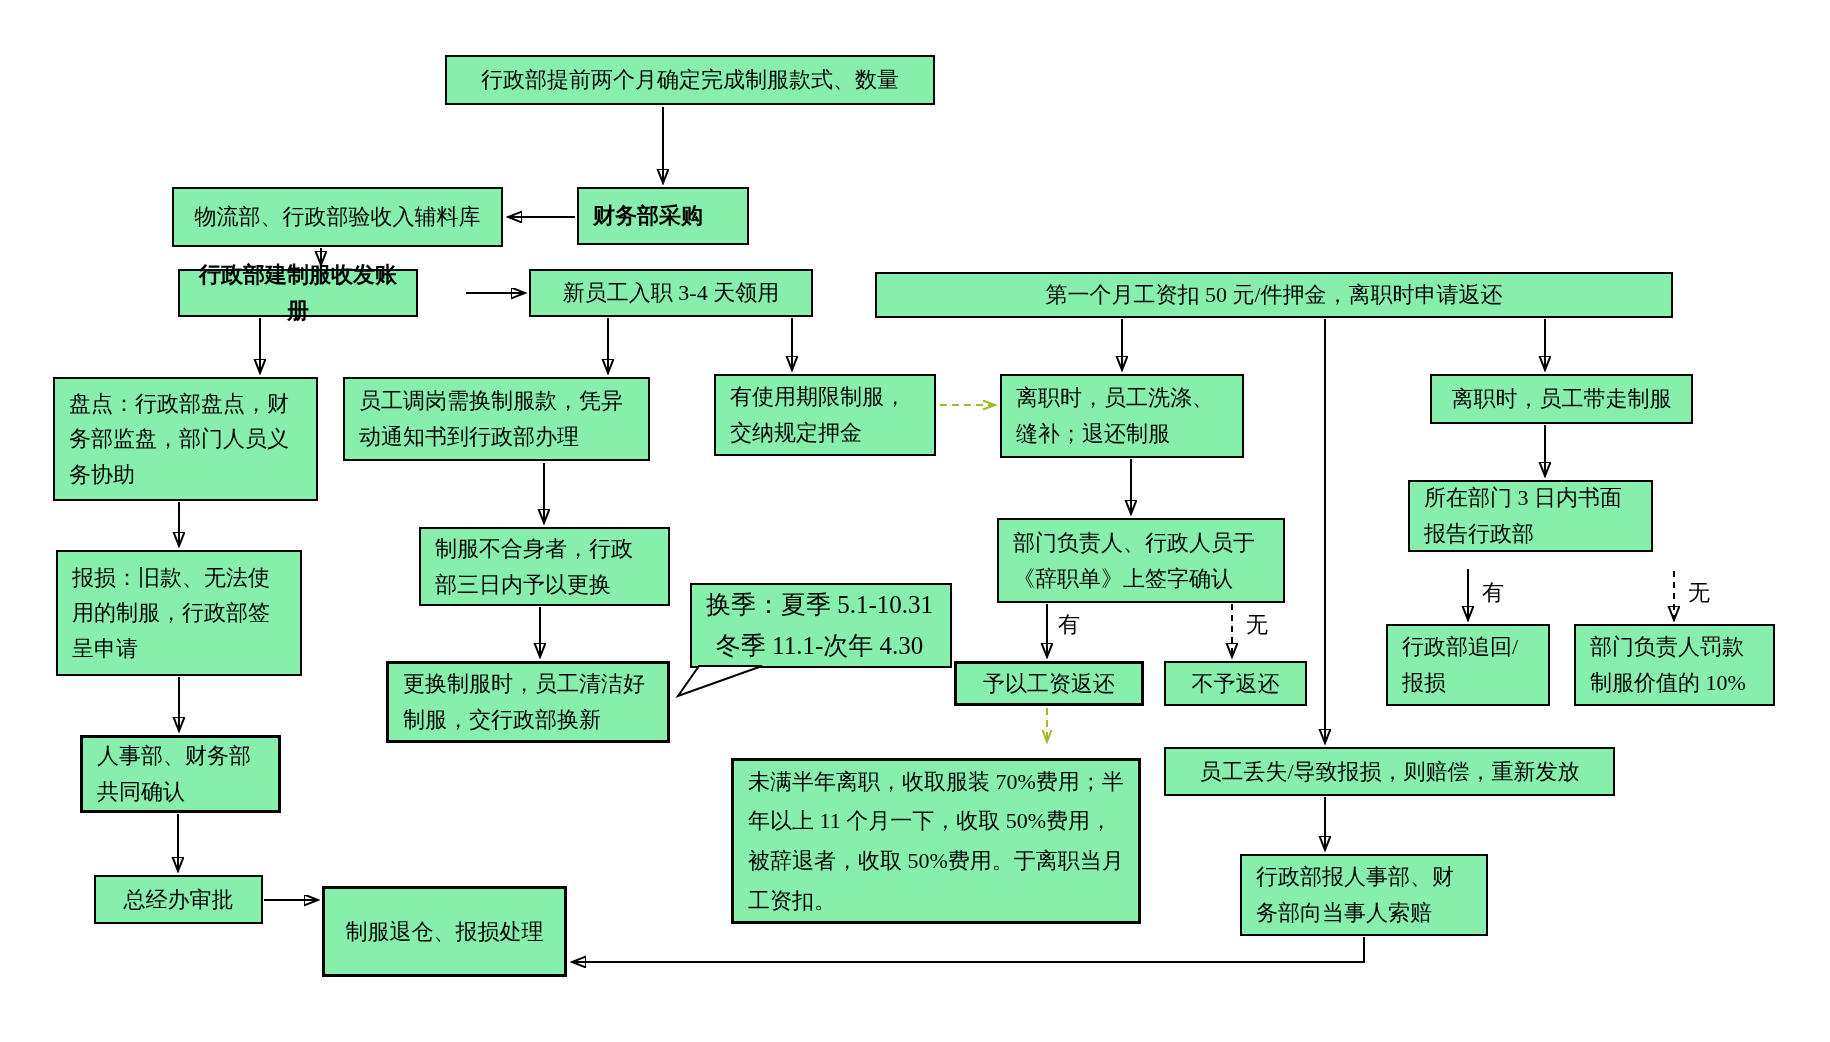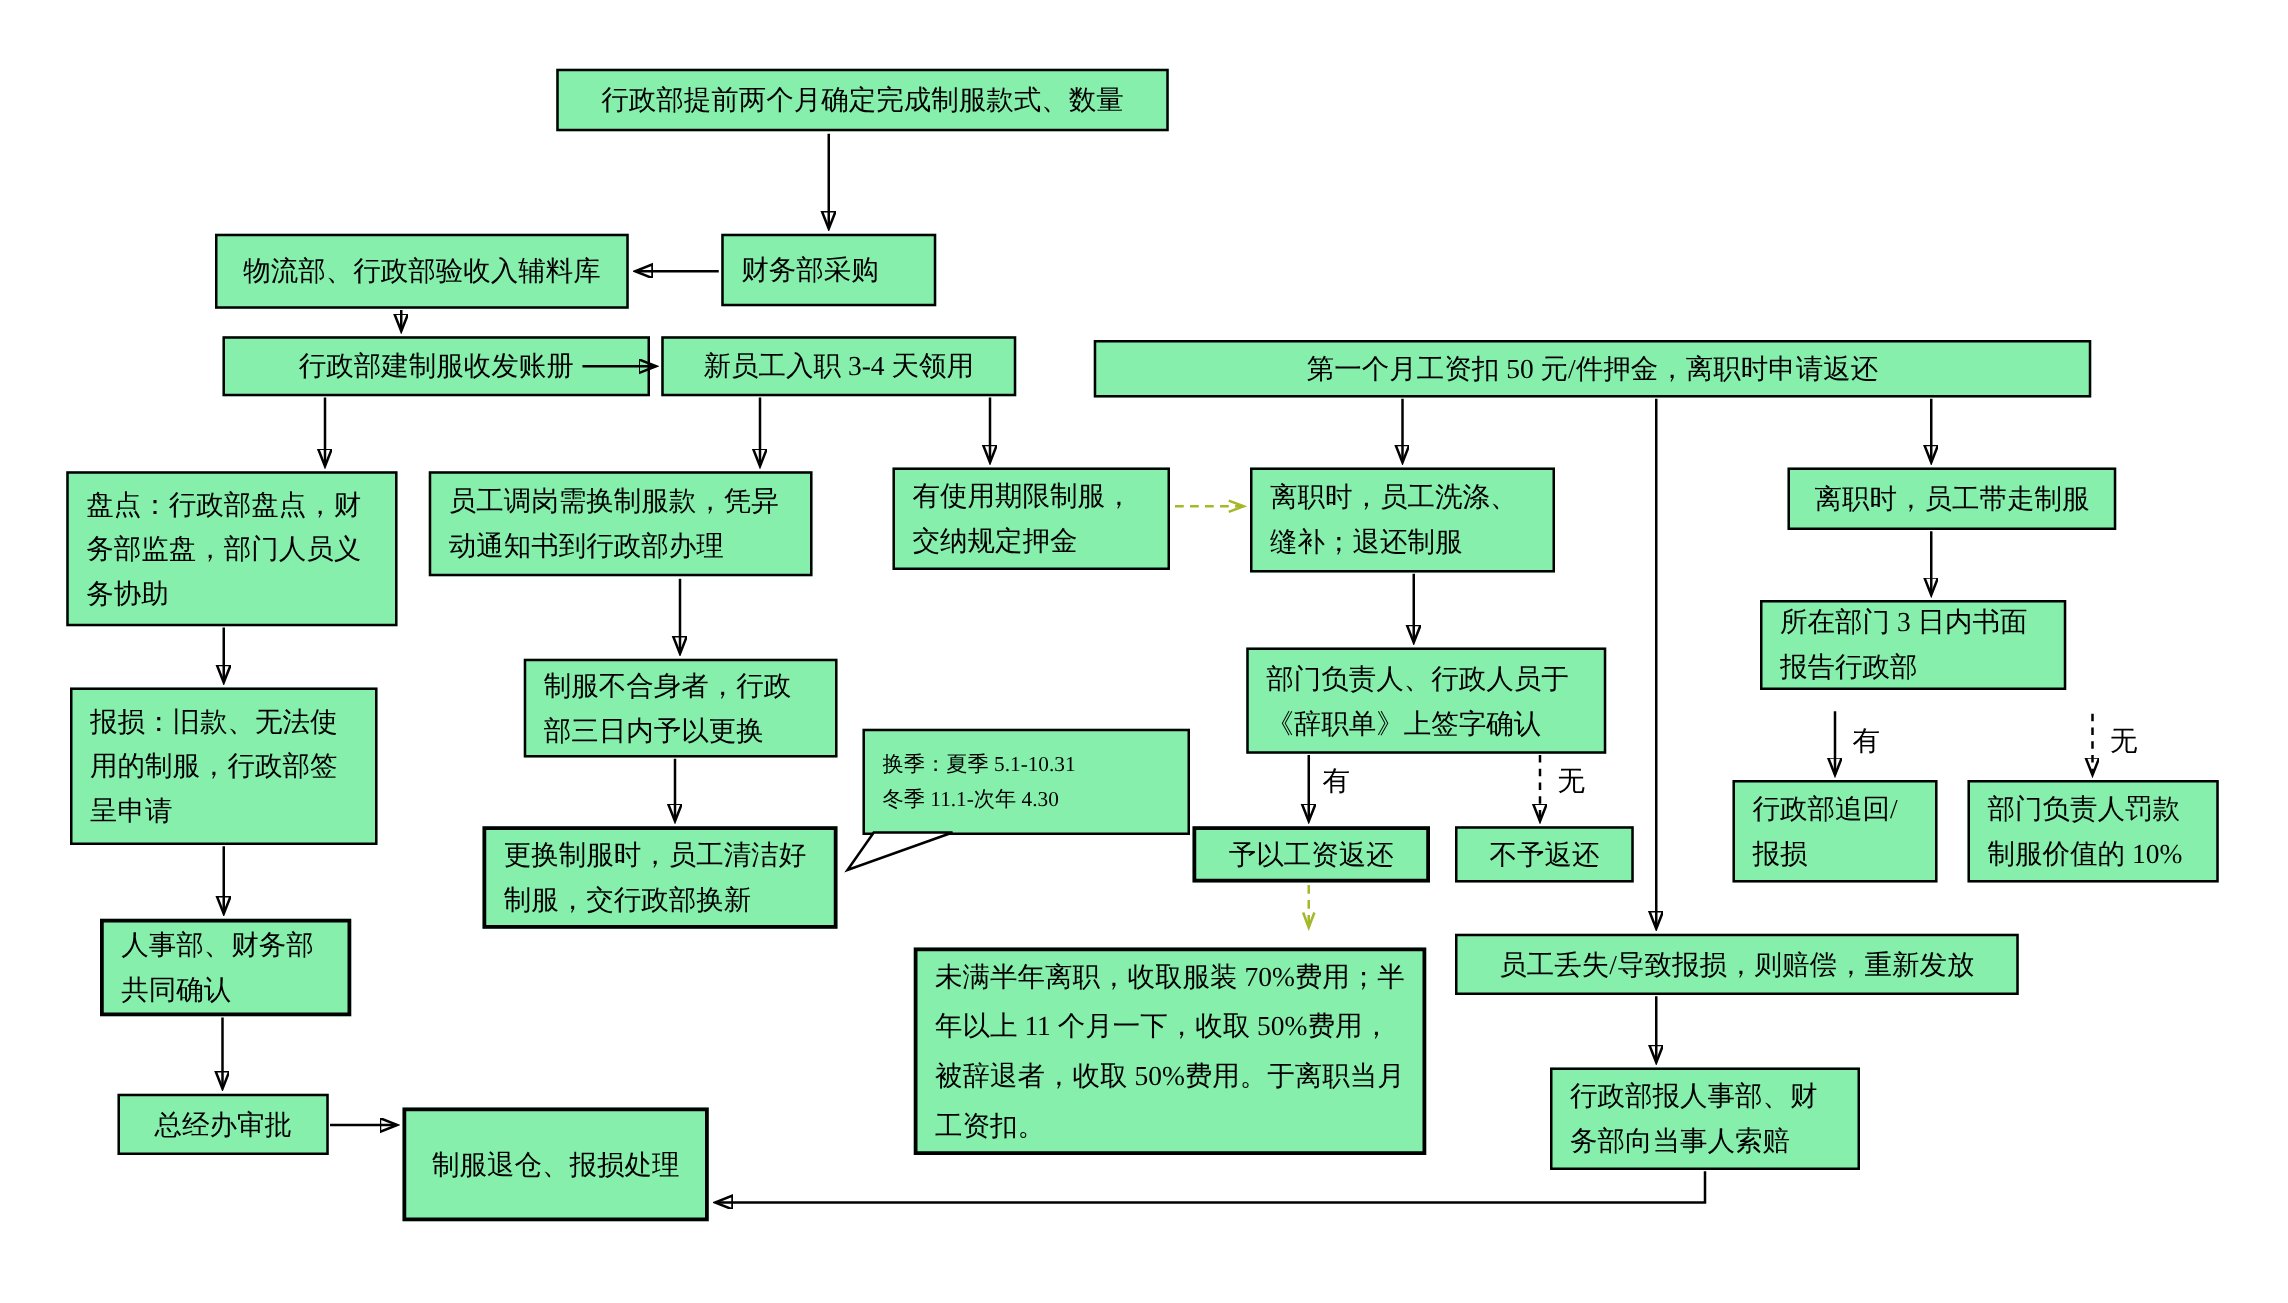--- a/index.html
+++ b/index.html
@@ -15,34 +15,34 @@
     white-space:pre-line;
   }
   .node.c{ justify-content:center; text-align:center; }
   .node.bold{ border-width:3px; }
   .lbl{ position:absolute; font-size:22px; z-index:3; }
   svg.wires{ position:absolute; left:0; top:0; z-index:2; pointer-events:none; }
 
   
   #n-determine     {left:445px;  top:55px;  width:490px; height:50px;}
   #n-receive       {left:172px;  top:187px; width:331px; height:60px;}
-  #n-purchase      {left:577px;  top:187px; width:172px; height:58px;}
-  #n-ledger        {left:178px;  top:269px; width:342px; height:48px;}
+  #n-purchase      {left:577px;  top:187px; width:172px; height:58px;font-weight:bold;}
+  #n-ledger        {left:178px;  top:269px; width:240px; height:48px;font-weight:bold;}
   #n-new-staff     {left:529px;  top:269px; width:284px; height:48px;}
   #n-deposit-rule  {left:875px;  top:272px; width:798px; height:46px;}
   #n-inventory     {left:53px;   top:377px; width:265px; height:124px;}
   #n-transfer      {left:343px;  top:377px; width:307px; height:84px;}
   #n-limited       {left:714px;  top:374px; width:222px; height:82px;}
   #n-resign-wash   {left:1000px; top:374px; width:244px; height:84px;}
   #n-resign-take   {left:1430px; top:374px; width:263px; height:50px;}
   #n-damage-report {left:56px;   top:550px; width:246px; height:126px;}
   #n-unfit         {left:419px;  top:527px; width:251px; height:79px;font-family:Liberation Serif, serif;}
   #n-sign-confirm  {left:997px;  top:518px; width:288px; height:85px;}
   #n-report-3days  {left:1408px; top:480px; width:245px; height:72px;}
-  #n-season-note   {left:690px;  top:583px; width:262px; height:85px; font-size:17px;}
+  #n-season-note   {left:690px;  top:583px; width:262px; height:85px; font-size:25px;text-align:center;}
   #n-replace-clean {left:386px;  top:661px; width:284px; height:82px;}
   #n-refund-yes    {left:954px;  top:661px; width:190px; height:45px;}
   #n-refund-no     {left:1164px; top:661px; width:143px; height:45px;}
   #n-recover       {left:1386px; top:624px; width:164px; height:82px;}
   #n-fine-10pct    {left:1574px; top:624px; width:201px; height:82px;}
   #n-confirm-hr    {left:80px;   top:735px; width:201px; height:78px;}
   #n-lost          {left:1164px; top:747px; width:451px; height:49px;}
   #n-fee-rule      {left:731px;  top:758px; width:410px; height:166px; line-height:1.8;}
   #n-gm-approve    {left:94px;   top:875px; width:169px; height:49px;}
   #n-claim         {left:1240px; top:854px; width:248px; height:82px;}

